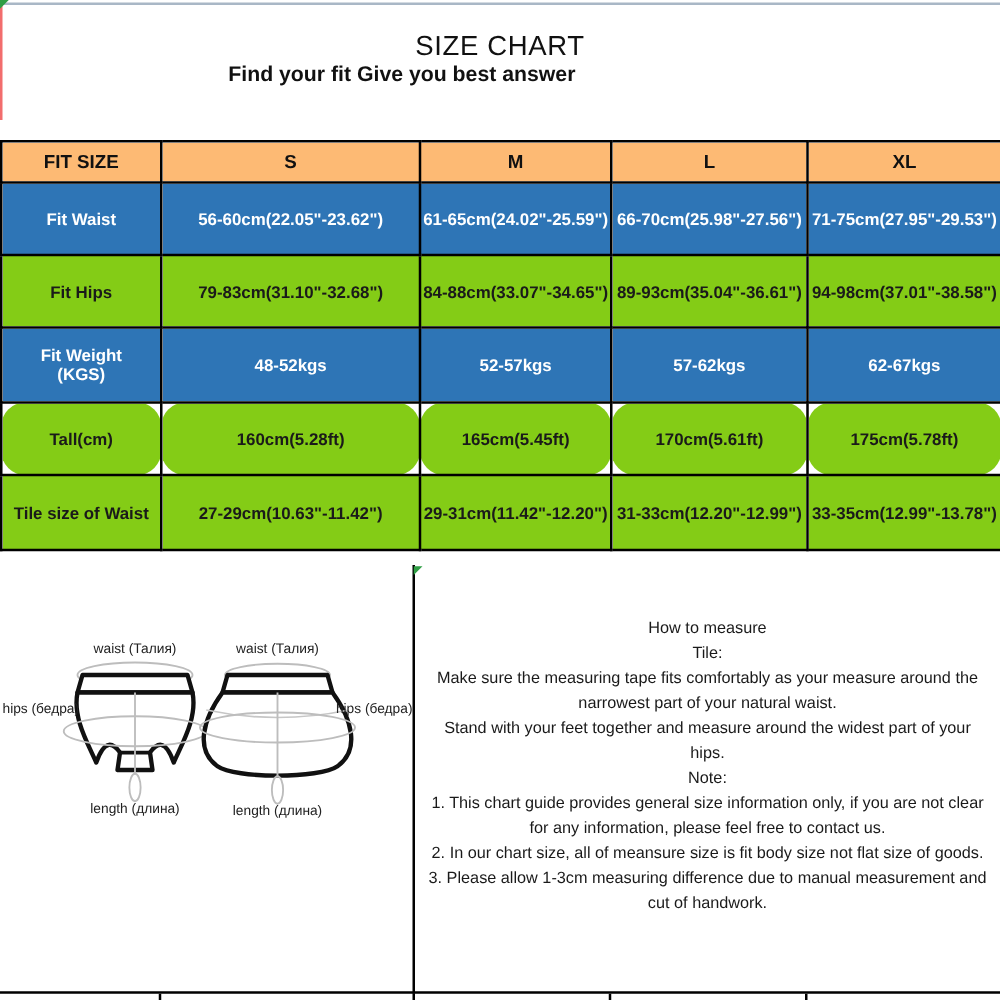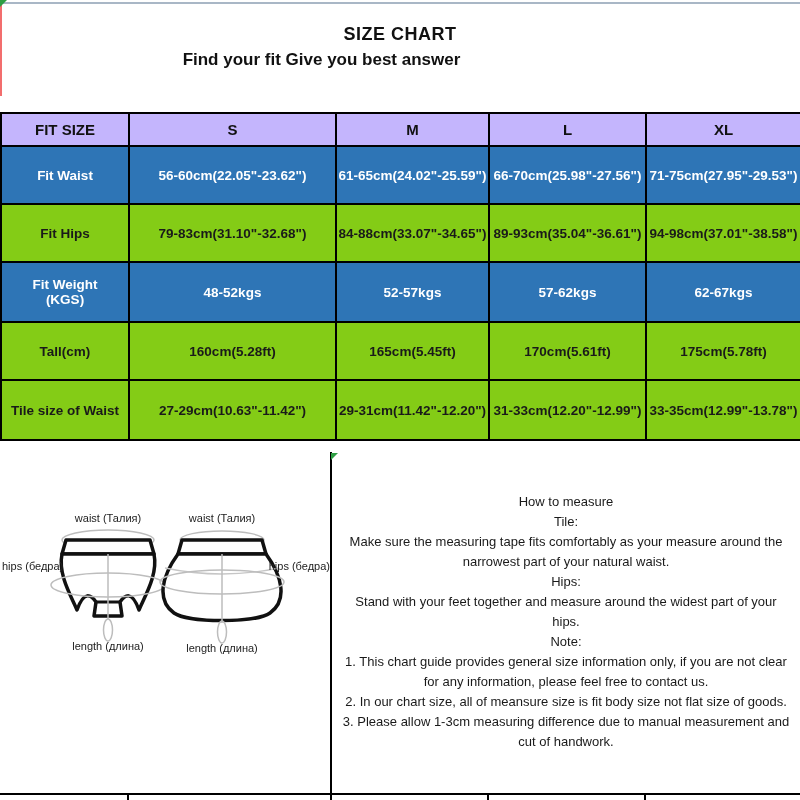--- a/index.html
+++ b/index.html
@@ -13,36 +13,36 @@
   .left-red-line { position:absolute; top:0; left:0; width:2px; height:96px; background:#f26d6d; }
   .corner-green-tl { position:absolute; top:0; left:0; width:0; height:0;
     border-top:7px solid #2f9e44; border-right:7px solid transparent; }
   .corner-green-mid { position:absolute; top:453px; left:331px; width:0; height:0;
     border-top:7px solid #2f9e44; border-right:7px solid transparent; }
   .bottom-line { position:absolute; top:793px; left:0; width:800px; height:2px; background:#000; }
   .bottom-tick { position:absolute; top:795px; width:2px; height:5px; background:#000; }
 
   
   .page-title   { position:absolute; top:24px; left:0; width:800px; text-align:center;
-                  font-size:18px; font-weight:bold; letter-spacing:0.5px; }
+                  font-size:22px; font-weight:normal; letter-spacing:0.5px; }
   .page-subtitle{ position:absolute; top:50px; left:0; width:643px; text-align:center;
                   font-size:17px; font-weight:bold; }
 
   
   table.size-table { position:absolute; top:112px; left:0; width:800px;
     border-collapse:collapse; table-layout:fixed; }
   .size-table th, .size-table td {
     border:2px solid #000; text-align:center; vertical-align:middle;
     font-weight:bold; padding:0; overflow:hidden; }
-  .size-table thead th { font-size:15px; height:31px; color:#111; background:#c4b5fd; }
+  .size-table thead th { font-size:15px; height:31px; color:#111; background:#fdba74; }
   .size-table tbody td { font-size:13.5px; color:#1a1a1a; background:#84cc16; }
   .size-table tbody tr.r0 td { height:56px; }
   .size-table tbody tr.r1 td { height:56px; }
   .size-table tbody tr.r2 td { height:58px; }
-  .size-table tbody tr.r3 td { height:56px; }
+  .size-table tbody tr.r3 td { height:56px;border-radius:19px; }
   .size-table tbody tr.r4 td { height:58px; }
   .size-table tbody tr.hl td { background:#2e75b6; color:#ffffff; }
 
   
   .v-divider { position:absolute; top:452px; left:330px; width:2px; height:343px; background:#000; }
 
   .measure-text { position:absolute; top:492px; left:340px; width:452px;
     font-size:13px; line-height:20px; color:#1a1a1a; }
   .measure-text p { margin:0;text-align:center; }
 
@@ -150,21 +150,20 @@
       <ellipse cx="222" cy="180" rx="4.5" ry="11" class="diag-gray"></ellipse>
       <text x="330" y="118" text-anchor="end" class="diag-label">hips (бедра)</text>
       <text x="222" y="200" text-anchor="middle" class="diag-label">length (длина)</text>
     </g>
   </svg>
 
   <div class="measure-text">
       <p>How to measure</p>
       <p>Tile:</p>
       <p>Make sure the measuring tape fits comfortably as your measure around the narrowest part of your natural waist.</p>
-      <p>Hips:</p>
       <p>Stand with your feet together and measure around the widest part of your hips.</p>
       <p>Note:</p>
       <p>1. This chart guide provides general size information only, if you are not clear for any information, please feel free to contact us.</p>
       <p>2. In our chart size, all of meansure size is fit body size not flat size of goods.</p>
       <p>3. Please allow 1-3cm measuring difference due to manual measurement and cut of handwork.</p>
     </div>
 
   <div class="bottom-line"></div>
   <div class="bottom-tick" style="left:127px"></div>
   <div class="bottom-tick" style="left:330px"></div>

